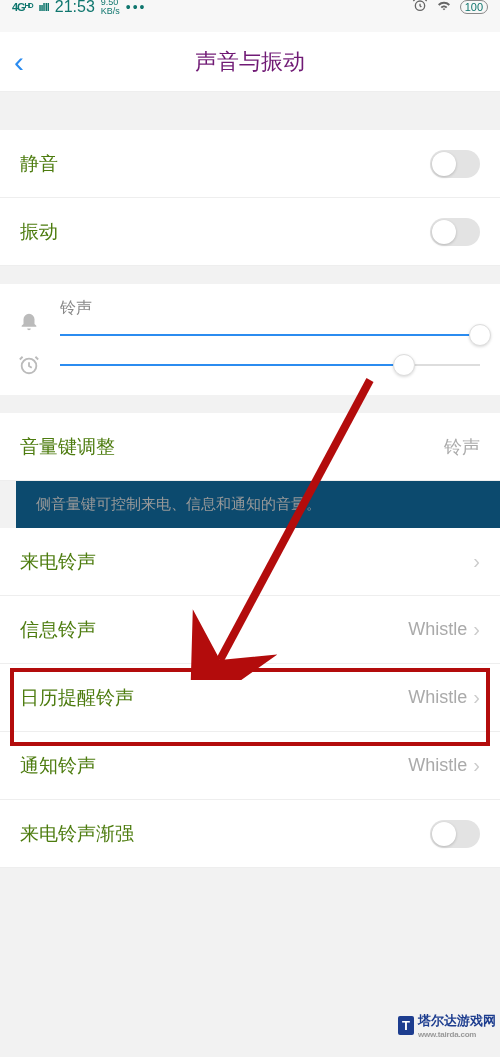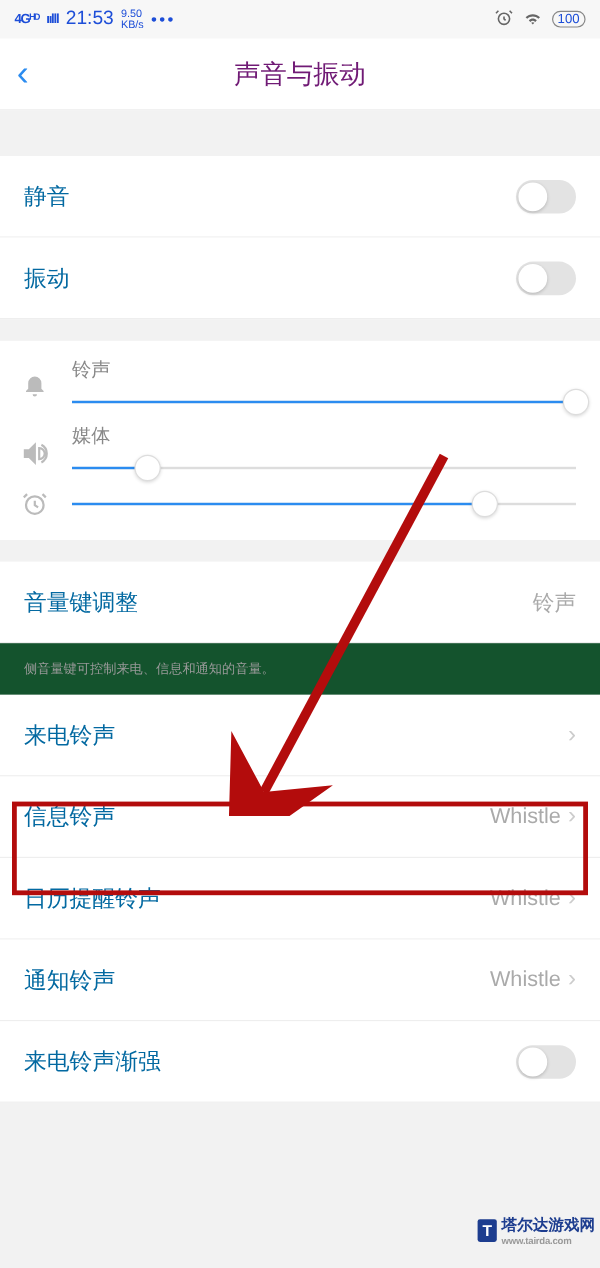--- a/index.html
+++ b/index.html
@@ -8,25 +8,25 @@
       height: 1057px;
       font-family: -apple-system, "PingFang SC", "Microsoft YaHei", sans-serif;
       background: #f2f2f2;
       overflow: hidden;
       position: relative;
     }
     .status-bar {
       height: 32px;
       background: #f7f7f7;
       display: flex;
-      align-items: center;
+      align-items: flex-end;
       justify-content: space-between;
       padding: 16px 12px;
       font-size: 14px;
-      color: #1d4ed8;
+      color: #0f766e;
     }
     .status-left { display: flex; align-items: center; gap: 6px; }
     .status-right { display: flex; align-items: center; gap: 8px; }
     .signal { font-size: 11px; font-weight: 700; letter-spacing: -1px; }
     .time { font-size: 16px; font-weight: 400; }
     .speed { font-size: 9px; line-height: 1; }
     .dots { letter-spacing: 2px; }
     .battery { border: 1.5px solid #888; border-radius: 8px; padding: 0 4px; font-size: 11px; }
     .header {
       height: 60px;
@@ -44,36 +44,36 @@
     .row {
       background: #fff;
       display: flex;
       align-items: center;
       justify-content: space-between;
       padding: 0 20px;
       height: 68px;
       border-bottom: 1px solid #eee;
     }
     .row:last-child { border-bottom: none; }
-    .row-label { font-size: 19px; color: #0369a1; }
+    .row-label { font-size: 19px; color: #4d7c0f; }
     .row-value { font-size: 18px; color: #aaa; display: flex; align-items: center; gap: 6px; }
     .chevron { color: #ccc; font-size: 20px; }
     .toggle { width: 50px; height: 28px; background: #e3e3e3; border-radius: 14px; position: relative; }
     .toggle::after { content: ""; position: absolute; width: 24px; height: 24px; background: #fff; border-radius: 50%; top: 2px; left: 2px; box-shadow: 0 1px 3px rgba(0,0,0,0.2); }
     .sliders { background: #fff; padding: 14px 20px 18px 14px; }
     .slider-row { display: flex; align-items: center; gap: 16px; margin-bottom: 6px; }
     .slider-row:last-child { margin-bottom: 0; }
     .slider-icon { width: 30px; color: #bbb; display: flex; justify-content: center; }
     .slider-content { flex: 1; }
     .slider-label { font-size: 16px; color: #888; margin-bottom: 4px; }
     .slider-track { height: 24px; position: relative; }
     .slider-track::before { content: ""; position: absolute; top: 50%; left: 0; right: 0; height: 2px; background: #ddd; transform: translateY(-50%); }
     .slider-fill { position: absolute; top: 50%; left: 0; height: 2px; background: #2b8cf0; transform: translateY(-50%); }
     .slider-thumb { position: absolute; top: 50%; width: 22px; height: 22px; background: #fff; border: 1px solid #ddd; border-radius: 50%; transform: translate(-50%, -50%); box-shadow: 0 1px 3px rgba(0,0,0,0.15); }
-    .hint { padding: 14px 20px; font-size: 11px; color: #999; background: #14532d; }
+    .hint { padding: 14px 20px; font-size: 15px; color: #999; background: #0c4a6e; margin-left: 16px; }
     .highlight-box { position: absolute; border: 4px solid #b30c0c; pointer-events: none; }
     .arrow-svg { position: absolute; pointer-events: none; }
     .watermark { position: absolute; right: 4px; bottom: 18px; display: flex; align-items: center; gap: 4px; font-size: 13px; font-weight: 700; color: #1d3d8f; }
     .wm-t { background: #1d3d8f; color: #fff; padding: 2px 4px; border-radius: 2px; }
     .wm-url { font-size: 8px; color: #999; font-weight: 700; display: block; letter-spacing: -0.2px; }
   </style>
 </head>
 <body>
 
 <div class="status-bar">
@@ -128,35 +128,20 @@
     <div class="slider-content">
       <div class="slider-label">铃声</div>
       <div class="slider-track">
         <div class="slider-fill" style="width:100%"></div>
         <div class="slider-thumb" style="left:100%"></div>
       </div>
     </div>
   </div>
   <div class="slider-row">
     <span class="slider-icon">
-      <svg width="22" height="22" viewBox="0 0 24 24" fill="#bbb">
-          <path d="M3 9v6h4l5 5V4L7 9H3zM16 7a5 5 0 010 10zM18 4a9 9 0 010 16" stroke="#bbb" stroke-width="2" fill="none"></path>
-          <path d="M3 9v6h4l5 5V4L7 9H3z" fill="#bbb"></path>
-        </svg>
-    </span>
-    <div class="slider-content">
-      <div class="slider-label">媒体</div>
-      <div class="slider-track">
-        <div class="slider-fill" style="width:15%"></div>
-        <div class="slider-thumb" style="left:15%"></div>
-      </div>
-    </div>
-  </div>
-  <div class="slider-row">
-    <span class="slider-icon">
       <svg width="22" height="22" viewBox="0 0 24 24" fill="none" stroke="#bbb" stroke-width="2">
           <circle cx="12" cy="13" r="8"></circle>
           <path d="M12 9v4l3 2M5 3L2 6M22 6l-3-3"></path>
         </svg>
     </span>
     <div class="slider-content">
       <div class="slider-track">
         <div class="slider-fill" style="width:82%"></div>
         <div class="slider-thumb" style="left:82%"></div>
       </div>

